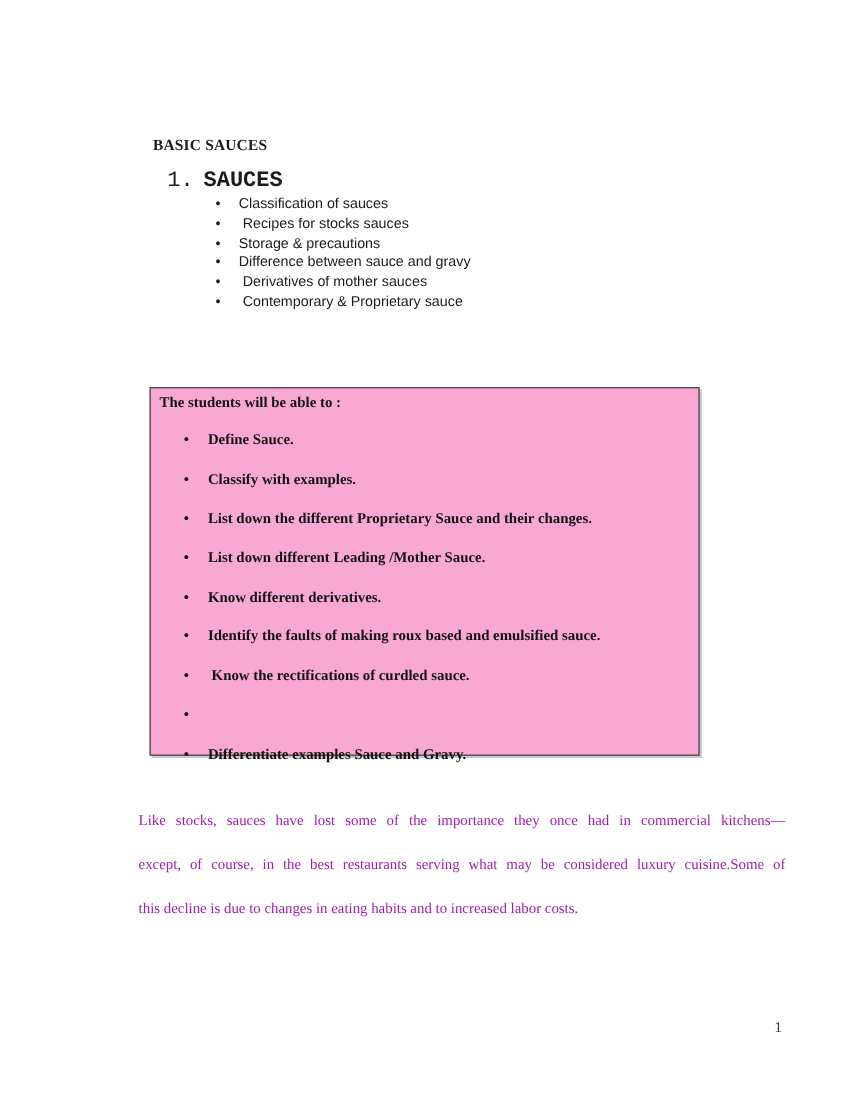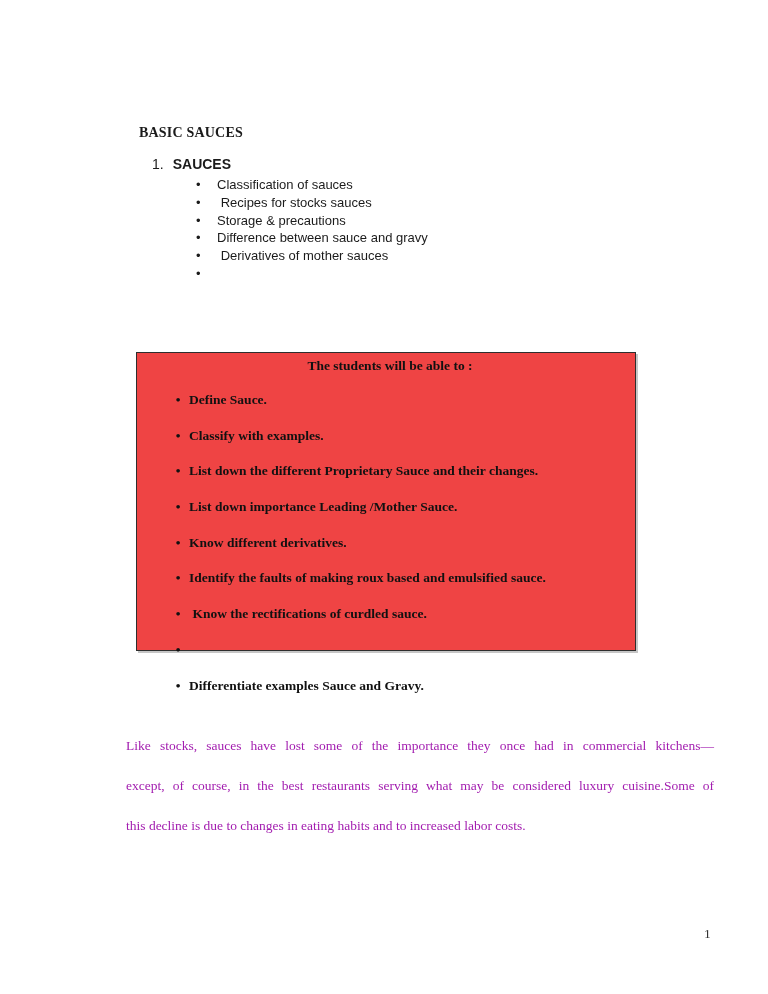--- a/index.html
+++ b/index.html
@@ -25,43 +25,42 @@
     letter-spacing: 0.2px;
   }
 
   
   .outline {
     position: absolute;
     left: 116px;
     top: 156px;
     font-family: "Liberation Sans", sans-serif;
   }
-  .outline-heading { font-size: 14px; line-height: 17px; }
+  .outline-heading { font-size: 20px; line-height: 17px; font-family: Liberation Mono, monospace; }
   .outline-number { font-weight: 400; }
   .outline-title { font-weight: 700; margin-left: 9px; }
   .topic-list { list-style: none; margin: 3px 0 0 0; padding: 0; }
   .topic-list li { display: flex; font-size: 13px; line-height: 17.8px; font-weight: 400; }
   .topic-list .bullet { margin-left: 44px; width: 21px; flex: 0 0 21px; }
   .li-text { white-space: pre-wrap; }
 
   
   .objectives-box {
     position: absolute;
     left: 100px;
     top: 352px;
     width: 500px;
-    height: 299px;
+    height: 335px;
     box-sizing: border-box;
     border: 1.5px solid #2e2e2e;
     box-shadow: 2px 2px 0 #c6c6c6;
-    background: #ef4444;
+    background: #f9a8d4;
     font-family: "Liberation Serif", serif;
     font-weight: 700;
     color: #111111;
-    text-align: center;
   }
   .box-title { margin: 4px 0 0 8px; font-size: 13.5px; line-height: 17px; }
   .objectives-list { list-style: none; margin: 17px 0 0 0; padding: 0; }
   .objectives-list li {
     display: flex;
     font-size: 13.5px;
     line-height: 17px;
     margin-bottom: 18.7px;
   }
   .objectives-list .bullet { margin-left: 30px; width: 22px; flex: 0 0 22px; }
@@ -116,20 +115,21 @@
       <li>
         <span class="bullet">•</span>
         <span class="li-text">Difference between sauce and gravy</span>
       </li>
       <li>
         <span class="bullet">•</span>
         <span class="li-text"> Derivatives of mother sauces</span>
       </li>
       <li>
         <span class="bullet">•</span>
+        <span class="li-text"> Contemporary &amp; Proprietary sauce</span>
       </li>
     </ul>
   </div>
 
   <div class="objectives-box">
     <div class="box-title">The students will be able to :</div>
     <ul class="objectives-list">
       <li>
         <span class="bullet">•</span>
         <span class="li-text">Define Sauce.</span>
@@ -137,21 +137,21 @@
       <li>
         <span class="bullet">•</span>
         <span class="li-text">Classify with examples.</span>
       </li>
       <li>
         <span class="bullet">•</span>
         <span class="li-text">List down the different Proprietary Sauce and their changes.</span>
       </li>
       <li>
         <span class="bullet">•</span>
-        <span class="li-text">List down importance Leading /Mother Sauce.</span>
+        <span class="li-text">List down different Leading /Mother Sauce.</span>
       </li>
       <li>
         <span class="bullet">•</span>
         <span class="li-text">Know different derivatives.</span>
       </li>
       <li>
         <span class="bullet">•</span>
         <span class="li-text">Identify the faults of making roux based and emulsified sauce.</span>
       </li>
       <li>

